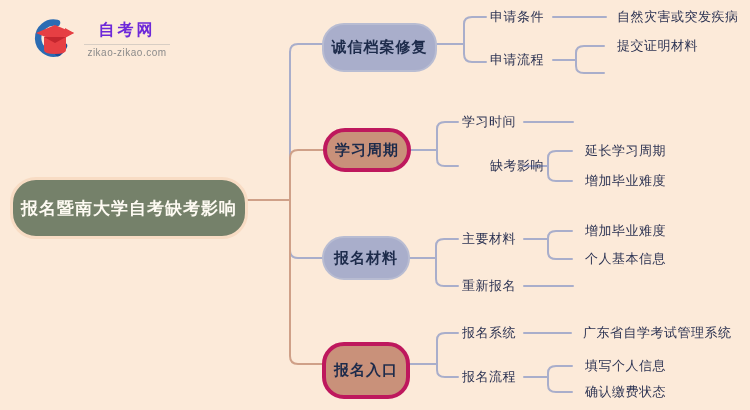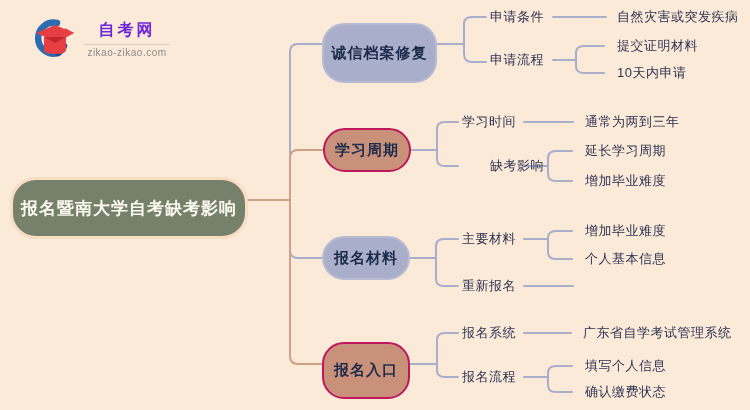--- a/index.html
+++ b/index.html
@@ -27,22 +27,22 @@
     display:flex;align-items:center;justify-content:center;
     color:#fdfaf2;font-size:17px;font-weight:700;letter-spacing:1px;
     box-sizing:border-box;
   }
   .pill{
     position:absolute;z-index:2;border-radius:22px;box-sizing:border-box;
     display:flex;align-items:center;justify-content:center;
     font-size:15px;font-weight:700;color:#1d2b4b;letter-spacing:1px;
   }
   .pill-lavender{background:#a9aecb;border:2px solid #b8bcd2;}
-  .pill-terracotta{background:#c9917a;border:2px solid #be185d;}
-  .pill-b1{left:322px;top:23px;width:115px;height:60px;}
+  .pill-terracotta{background:#c9917a;border:4px solid #be185d;}
+  .pill-b1{left:322px;top:23px;width:115px;height:49px;}
   .pill-b2{left:323px;top:128px;width:88px;height:44px;}
   .pill-b3{left:322px;top:236px;width:88px;height:44px;}
   .pill-b4{left:322px;top:342px;width:88px;height:57px;}
 
   .lbl{
     position:absolute;z-index:2;height:18px;line-height:18px;white-space:nowrap;
     font-size:13px;font-weight:500;color:#2c3353;letter-spacing:0.5px;
   }
 </style>
 </head>
@@ -114,22 +114,20 @@
   <div class="lbl" style="left:490px;top:51px;">申请流程</div>
   <div class="lbl" style="left:462px;top:113px;">学习时间</div>
   <div class="lbl" style="left:462px;top:157px;margin-left:28px;">缺考影响</div>
   <div class="lbl" style="left:462px;top:230px;">主要材料</div>
   <div class="lbl" style="left:462px;top:277px;">重新报名</div>
   <div class="lbl" style="left:462px;top:324px;">报名系统</div>
   <div class="lbl" style="left:462px;top:368px;">报名流程</div>
 
   <div class="lbl" style="left:617px;top:8px;">自然灾害或突发疾病</div>
   <div class="lbl" style="left:617px;top:37px;">提交证明材料</div>
-  <div class="lbl" style="left:617px;top:64px;">10天内申请</div>
-  <div class="lbl" style="left:585px;top:113px;">通常为两到三年</div>
   <div class="lbl" style="left:585px;top:142px;">延长学习周期</div>
   <div class="lbl" style="left:585px;top:172px;">增加毕业难度</div>
   <div class="lbl" style="left:585px;top:222px;">增加毕业难度</div>
   <div class="lbl" style="left:585px;top:250px;">个人基本信息</div>
   <div class="lbl" style="left:583px;top:324px;">广东省自学考试管理系统</div>
   <div class="lbl" style="left:585px;top:357px;">填写个人信息</div>
   <div class="lbl" style="left:585px;top:383px;">确认缴费状态</div>
 
 </div>
 

